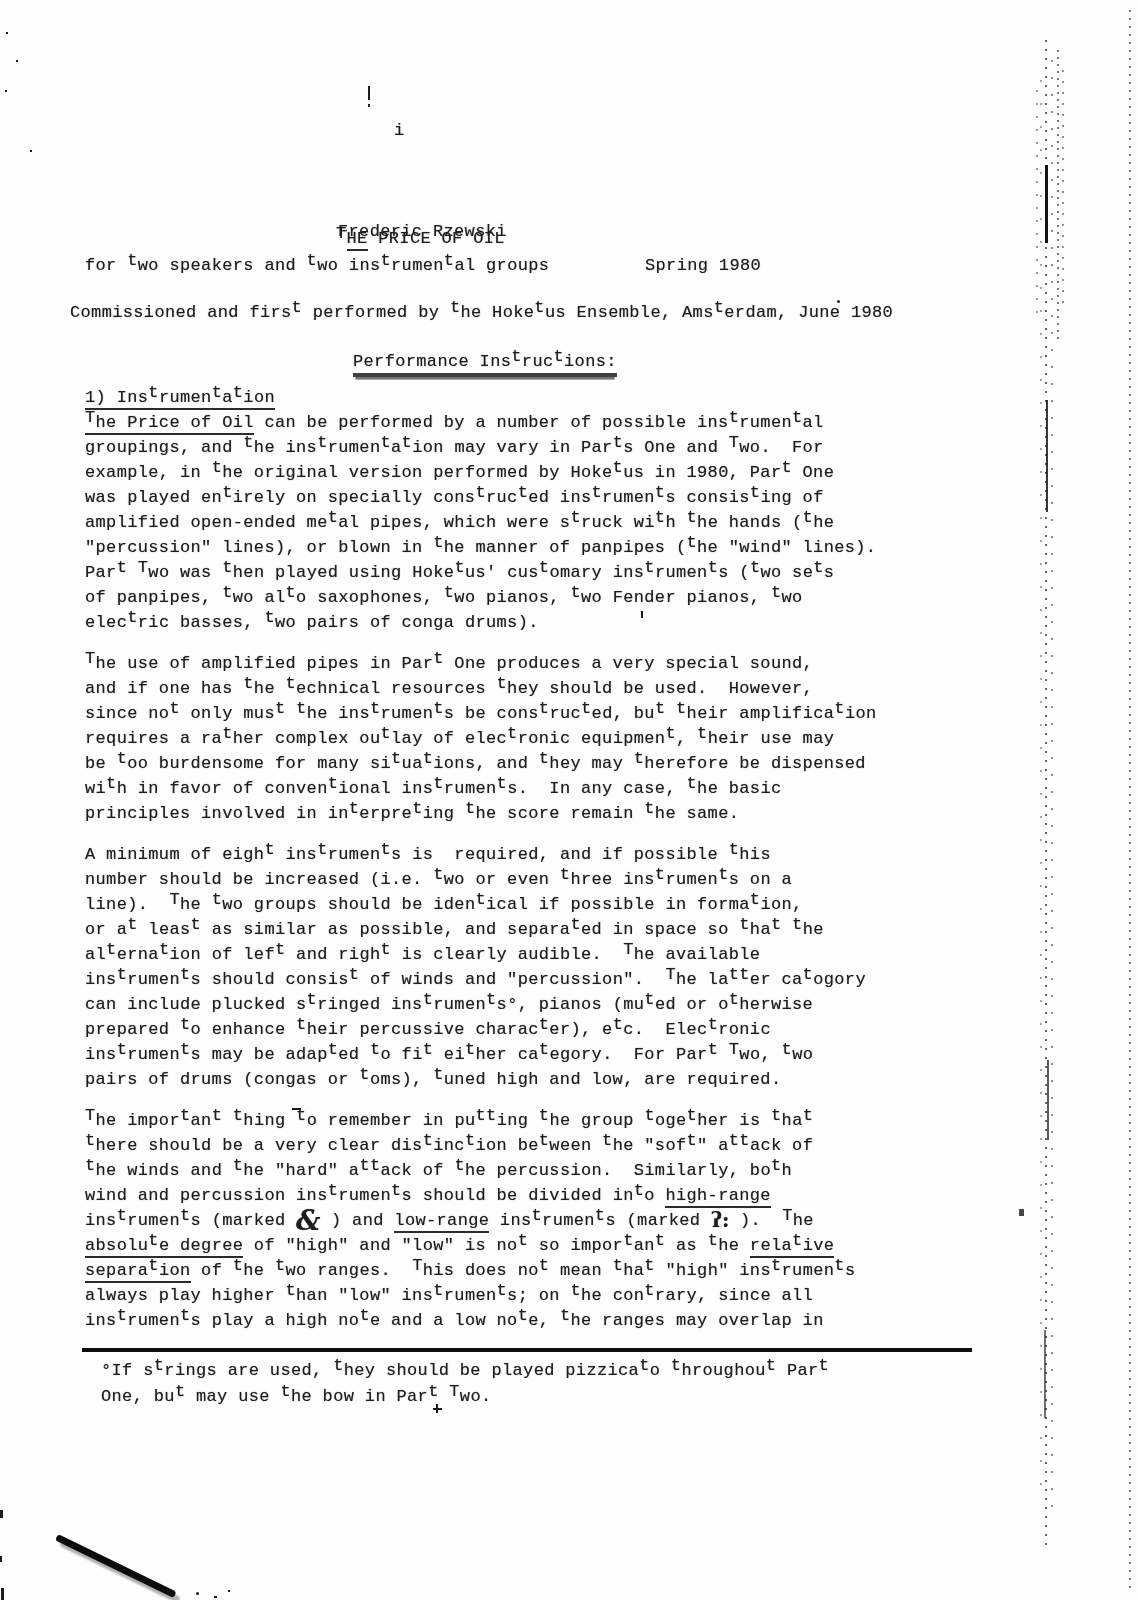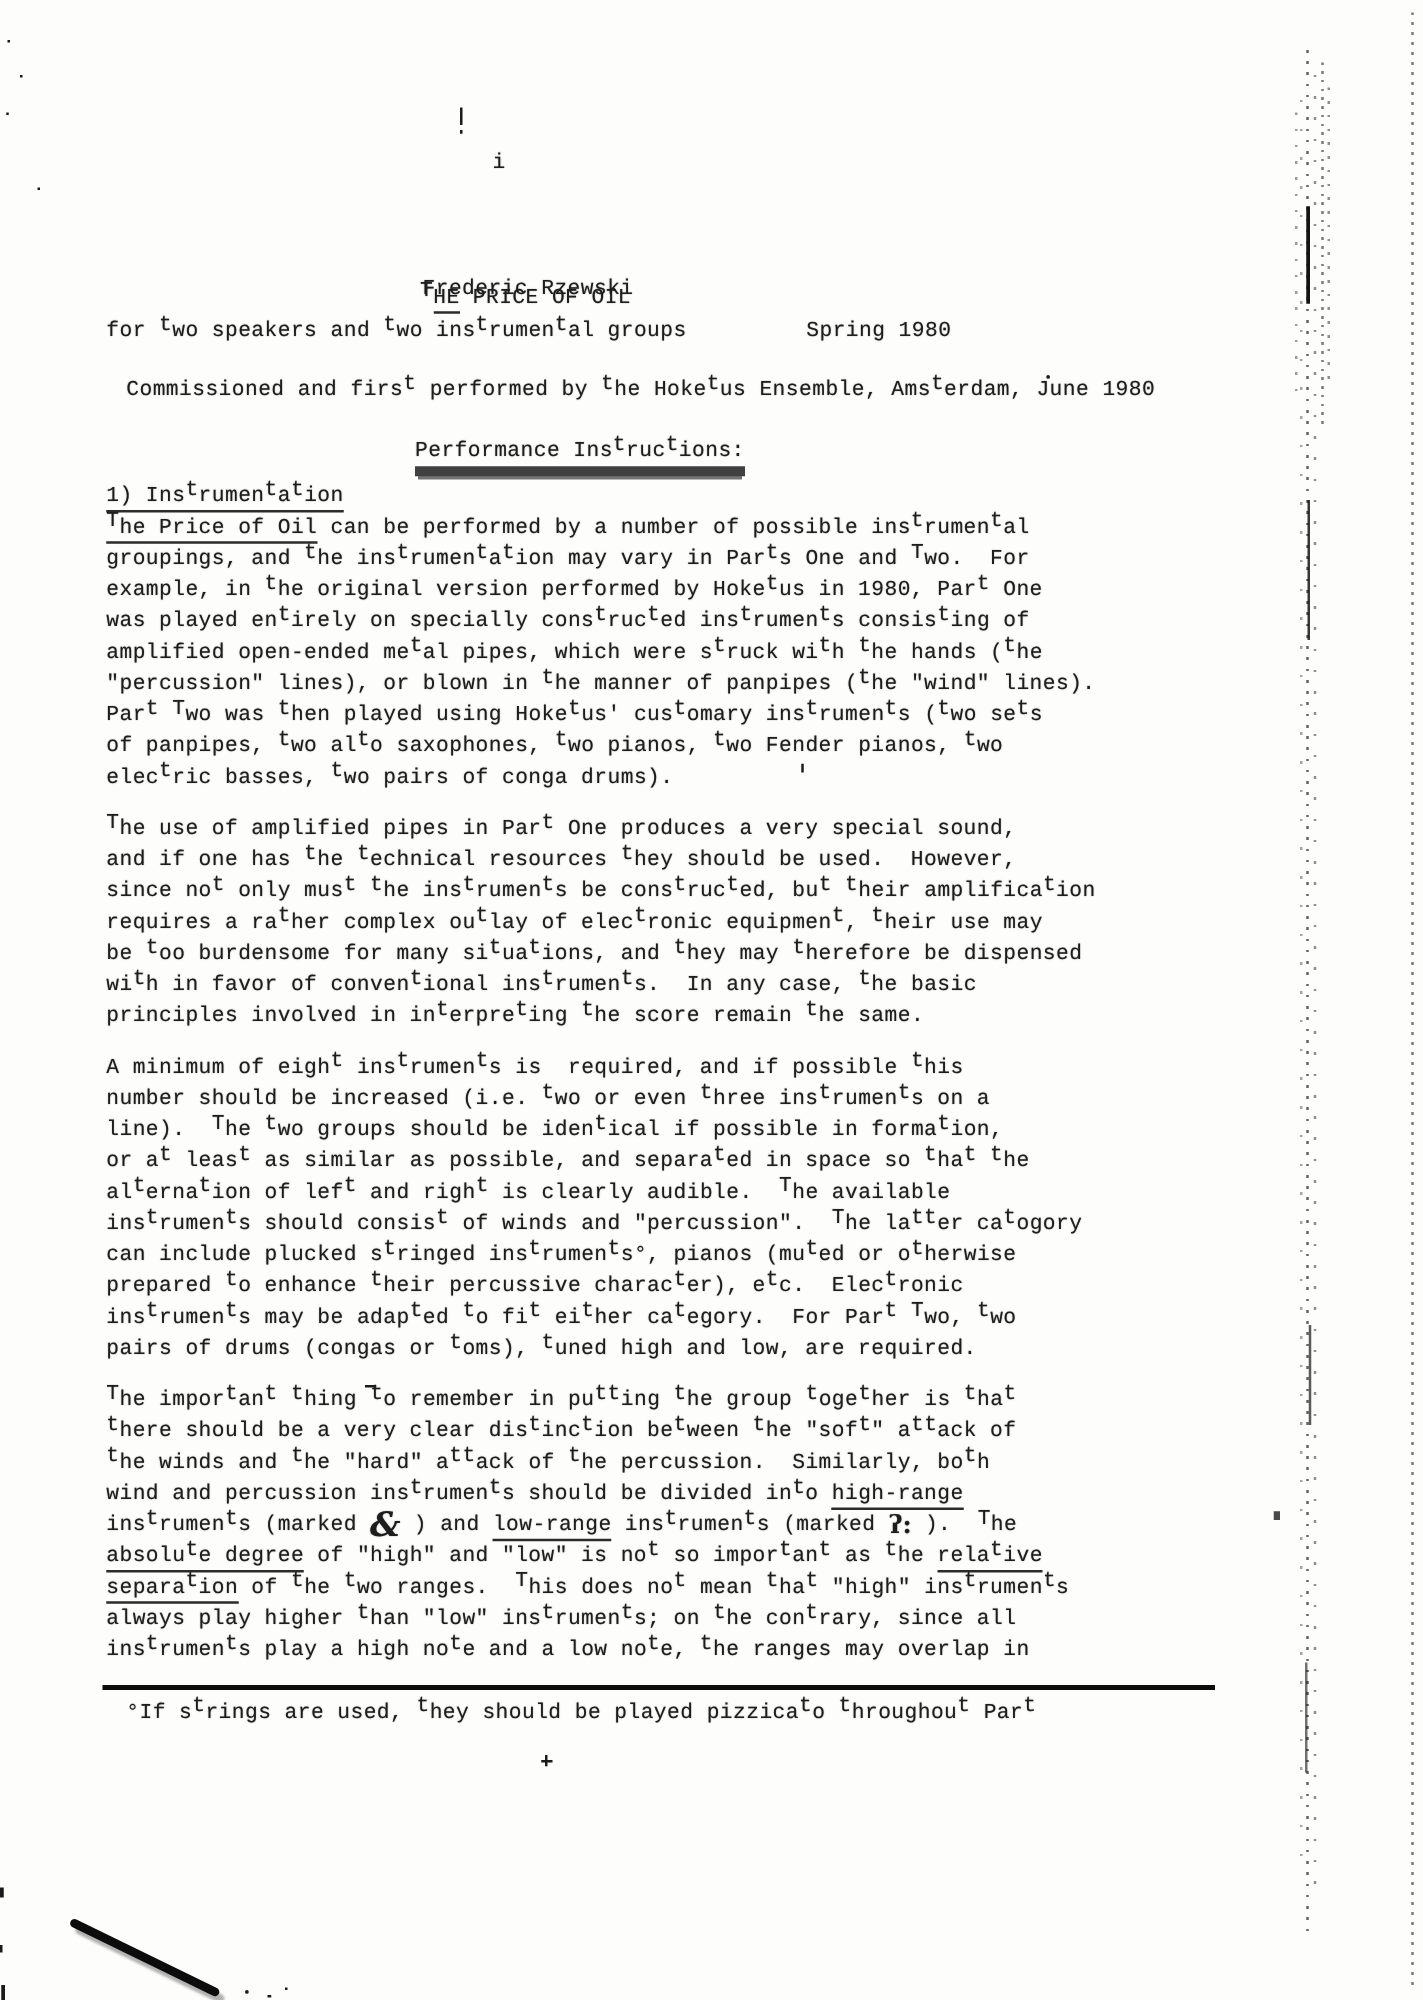--- a/index.html
+++ b/index.html
@@ -10,28 +10,28 @@
   }
   .sheet{position:absolute;inset:0;color:#1d1d1d;}
   .tw{
     font-size:17px;letter-spacing:.35px;line-height:25px;white-space:pre;
     text-shadow:0 0 1px rgba(30,30,30,.55);
   }
   
   v{position:relative;top:-.3em;}
   
   u{text-decoration:none;border-bottom:2px solid rgba(15,15,15,.88);padding-bottom:1px;}
-  .sec u{border-bottom:8px solid #404040;box-shadow:0 5px 0 -2.4px rgba(25,25,25,.6);padding-bottom:2px;}
+  .sec u{border-bottom:4px solid #404040;box-shadow:0 5px 0 -2.4px rgba(25,25,25,.6);padding-bottom:2px;margin-left:21px;}
   
   .pageno{position:absolute;left:394px;top:118px;}
   .author{position:absolute;left:338px;top:179px;margin-top:40px;}
   .title{position:absolute;left:336px;top:226px;}
   .subtitle{position:absolute;left:85px;top:253px;font-family:Liberation Mono, monospace;}
   .season{position:absolute;left:645px;top:253px;text-align:center;}
-  .commission{position:absolute;left:101px;top:300px;font-family:Liberation Mono, monospace;}
+  .commission{position:absolute;left:70px;top:300px;font-family:Liberation Mono, monospace;}
   .sec{position:absolute;left:332px;top:349px;}
   
   .body-text{position:absolute;left:85px;top:385px;}
   .para + .para{margin-top:16px;}
   .ln{height:25px;}
   
   i.cg{font-family:"DejaVu Serif","Liberation Serif",serif;font-style:italic;font-weight:bold;
        font-size:27px;line-height:0;vertical-align:-5px;letter-spacing:0;}
   i.cf{font-family:"DejaVu Serif","Liberation Serif",serif;font-style:normal;font-weight:bold;
        font-size:20px;line-height:0;vertical-align:-2px;letter-spacing:0;}
@@ -92,21 +92,21 @@
   <div class="tw author">Frederic Rzewski</div>
   <div class="tw title"><v>T</v><u>HE</u> PRICE OF OIL</div>
   <div class="tw subtitle">for <v>t</v>wo speakers and <v>t</v>wo ins<v>t</v>rumen<v>t</v>al groups</div>
   <div class="tw season">Spring 1980</div>
   <div class="tw commission">Commissioned and firs<v>t</v> performed by <v>t</v>he Hoke<v>t</v>us Ensemble, Ams<v>t</v>erdam, June 1980</div>
   <div class="tw sec"><u>Performance Ins<v>t</v>ruc<v>t</v>ions:</u></div>
 
   <div class="tw body-text"><div class="para"><div class="ln"><u>1) Ins<v>t</v>rumen<v>t</v>a<v>t</v>ion</u></div><div class="ln"><u><v>T</v>he Price of Oil</u> can be performed by a number of possible ins<v>t</v>rumen<v>t</v>al</div><div class="ln">groupings, and <v>t</v>he ins<v>t</v>rumen<v>t</v>a<v>t</v>ion may vary in Par<v>t</v>s One and <v>T</v>wo.  For</div><div class="ln">example, in <v>t</v>he original version performed by Hoke<v>t</v>us in 1980, Par<v>t</v> One</div><div class="ln">was played en<v>t</v>irely on specially cons<v>t</v>ruc<v>t</v>ed ins<v>t</v>rumen<v>t</v>s consis<v>t</v>ing of</div><div class="ln">amplified open-ended me<v>t</v>al pipes, which were s<v>t</v>ruck wi<v>t</v>h <v>t</v>he hands (<v>t</v>he</div><div class="ln">"percussion" lines), or blown in <v>t</v>he manner of panpipes (<v>t</v>he "wind" lines).</div><div class="ln">Par<v>t</v> <v>T</v>wo was <v>t</v>hen played using Hoke<v>t</v>us' cus<v>t</v>omary ins<v>t</v>rumen<v>t</v>s (<v>t</v>wo se<v>t</v>s</div><div class="ln">of panpipes, <v>t</v>wo al<v>t</v>o saxophones, <v>t</v>wo pianos, <v>t</v>wo Fender pianos, <v>t</v>wo</div><div class="ln">elec<v>t</v>ric basses, <v>t</v>wo pairs of conga drums).</div></div><div class="para"><div class="ln"><v>T</v>he use of amplified pipes in Par<v>t</v> One produces a very special sound,</div><div class="ln">and if one has <v>t</v>he <v>t</v>echnical resources <v>t</v>hey should be used.  However,</div><div class="ln">since no<v>t</v> only mus<v>t</v> <v>t</v>he ins<v>t</v>rumen<v>t</v>s be cons<v>t</v>ruc<v>t</v>ed, bu<v>t</v> <v>t</v>heir amplifica<v>t</v>ion</div><div class="ln">requires a ra<v>t</v>her complex ou<v>t</v>lay of elec<v>t</v>ronic equipmen<v>t</v>, <v>t</v>heir use may</div><div class="ln">be <v>t</v>oo burdensome for many si<v>t</v>ua<v>t</v>ions, and <v>t</v>hey may <v>t</v>herefore be dispensed</div><div class="ln">wi<v>t</v>h in favor of conven<v>t</v>ional ins<v>t</v>rumen<v>t</v>s.  In any case, <v>t</v>he basic</div><div class="ln">principles involved in in<v>t</v>erpre<v>t</v>ing <v>t</v>he score remain <v>t</v>he same.</div></div><div class="para"><div class="ln">A minimum of eigh<v>t</v> ins<v>t</v>rumen<v>t</v>s is  required, and if possible <v>t</v>his</div><div class="ln">number should be increased (i.e. <v>t</v>wo or even <v>t</v>hree ins<v>t</v>rumen<v>t</v>s on a</div><div class="ln">line).  <v>T</v>he <v>t</v>wo groups should be iden<v>t</v>ical if possible in forma<v>t</v>ion,</div><div class="ln">or a<v>t</v> leas<v>t</v> as similar as possible, and separa<v>t</v>ed in space so <v>t</v>ha<v>t</v> <v>t</v>he</div><div class="ln">al<v>t</v>erna<v>t</v>ion of lef<v>t</v> and righ<v>t</v> is clearly audible.  <v>T</v>he available</div><div class="ln">ins<v>t</v>rumen<v>t</v>s should consis<v>t</v> of winds and "percussion".  <v>T</v>he la<v>t</v><v>t</v>er ca<v>t</v>ogory</div><div class="ln">can include plucked s<v>t</v>ringed ins<v>t</v>rumen<v>t</v>s°, pianos (mu<v>t</v>ed or o<v>t</v>herwise</div><div class="ln">prepared <v>t</v>o enhance <v>t</v>heir percussive charac<v>t</v>er), e<v>t</v>c.  Elec<v>t</v>ronic</div><div class="ln">ins<v>t</v>rumen<v>t</v>s may be adap<v>t</v>ed <v>t</v>o fi<v>t</v> ei<v>t</v>her ca<v>t</v>egory.  For Par<v>t</v> <v>T</v>wo, <v>t</v>wo</div><div class="ln">pairs of drums (congas or <v>t</v>oms), <v>t</v>uned high and low, are required.</div></div><div class="para"><div class="ln"><v>T</v>he impor<v>t</v>an<v>t</v> <v>t</v>hing <v>t</v>o remember in pu<v>t</v><v>t</v>ing <v>t</v>he group <v>t</v>oge<v>t</v>her is <v>t</v>ha<v>t</v></div><div class="ln"><v>t</v>here should be a very clear dis<v>t</v>inc<v>t</v>ion be<v>t</v>ween <v>t</v>he "sof<v>t</v>" a<v>t</v><v>t</v>ack of</div><div class="ln"><v>t</v>he winds and <v>t</v>he "hard" a<v>t</v><v>t</v>ack of <v>t</v>he percussion.  Similarly, bo<v>t</v>h</div><div class="ln">wind and percussion ins<v>t</v>rumen<v>t</v>s should be divided in<v>t</v>o <u>high-range</u></div><div class="ln">ins<v>t</v>rumen<v>t</v>s (marked <i class="cg">&amp;</i> ) and <u>low-range</u> ins<v>t</v>rumen<v>t</v>s (marked <i class="cf">ʔ:</i> ).  <v>T</v>he</div><div class="ln"><u>absolu<v>t</v>e degree</u> of "high" and "low" is no<v>t</v> so impor<v>t</v>an<v>t</v> as <v>t</v>he <u>rela<v>t</v>ive</u></div><div class="ln"><u>separa<v>t</v>ion</u> of <v>t</v>he <v>t</v>wo ranges.  <v>T</v>his does no<v>t</v> mean <v>t</v>ha<v>t</v> "high" ins<v>t</v>rumen<v>t</v>s</div><div class="ln">always play higher <v>t</v>han "low" ins<v>t</v>rumen<v>t</v>s; on <v>t</v>he con<v>t</v>rary, since all</div><div class="ln">ins<v>t</v>rumen<v>t</v>s play a high no<v>t</v>e and a low no<v>t</v>e, <v>t</v>he ranges may overlap in</div></div></div>
 
   <div class="fn-rule"></div>
-  <div class="tw footnote"><div class="ln">°If s<v>t</v>rings are used, <v>t</v>hey should be played pizzica<v>t</v>o <v>t</v>hroughou<v>t</v> Par<v>t</v></div></div>
+  <div class="tw footnote"><div class="ln">°If s<v>t</v>rings are used, <v>t</v>hey should be played pizzica<v>t</v>o <v>t</v>hroughou<v>t</v> Par<v>t</v></div><div class="ln">One, bu<v>t</v> may use <v>t</v>he bow in Par<v>t</v> <v>T</v>wo.</div></div>
 
   <div class="nz nz1"></div>
   <div class="nz nz2"></div>
   <div class="nz nz3"></div>
   <div class="nz nz4"></div>
   <div class="nz nz5"></div>
   <div class="nz nz6"></div>
   <div class="nz nzr"></div>
   <div class="st st1"></div>
   <div class="st st2"></div>

